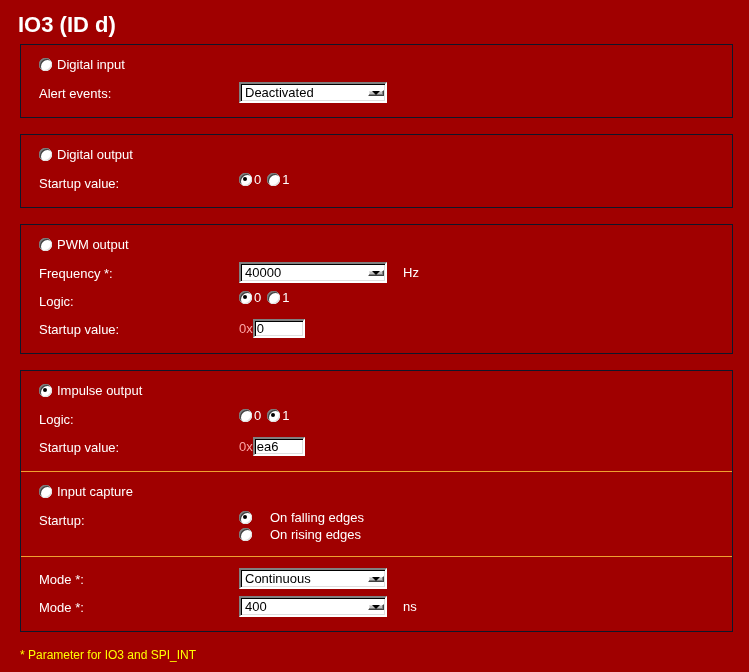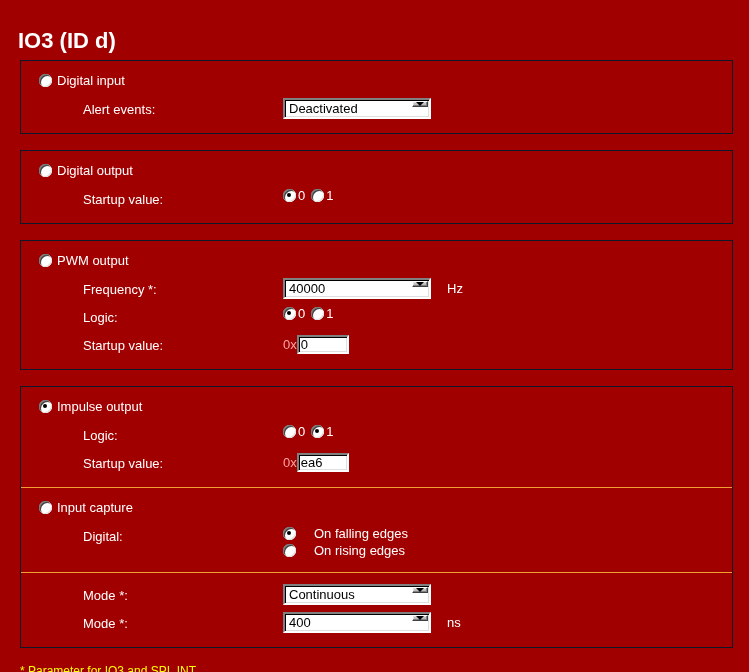--- a/index.html
+++ b/index.html
@@ -20,21 +20,21 @@
     width: 749px;
     height: 672px;
     background: #a00000;
     box-sizing: border-box;
     padding: 0;
   }
   .page-title {
     font-size: 22px;
     font-weight: bold;
     color: #ffffff;
-    padding: 28px 0 6px 18px;
+    padding: 12px 0 6px 18px;
     letter-spacing: 0px;
     line-height: 26px;
   }
   .panel {
     margin: 0 16px 16px 20px;
     border: 1px solid #0f172a;
     background: #a00000;
     box-sizing: border-box;
   }
   .subsection {
@@ -61,21 +61,20 @@
     padding: 3px 0 3px 8px;
     min-height: 20px;
   }
   .row .lbl {
     width: 200px;
     flex: 0 0 200px;
     color: #ffffff;
     font-size: 13px;
     line-height: 21px;
     padding-top: 1px;
-    margin-left: 44px;
   }
   .row .ctl {
     display: flex;
     align-items: center;
     gap: 0px;
     flex-wrap: wrap;
   }
   .row.stacked .ctl {
     display: block;
   }
@@ -123,21 +122,21 @@
     align-items: center;
     height: 17px;
   }
   .edge-line .rtext {
     padding-left: 18px;
   }
 
   
   .select {
     display: inline-flex;
-    align-items: flex-start;
+    align-items: center;
     width: 148px;
     height: 21px;
     background: #ffffff;
     border: 2px solid;
     border-color: #808080 #ffffff #ffffff #808080;
     box-shadow: inset 1px 1px 0 0 #000000, inset -1px -1px 0 0 #dfdfdf;
     box-sizing: border-box;
     font-size: 13px;
     color: #000000;
     position: relative;
@@ -327,21 +326,21 @@
         </div>
       </div>
     </div>
 
     <div class="subsection">
       <div class="opt-head">
         <span class="radio"></span>
         <span class="opt-label">Input capture</span>
       </div>
       <div class="row stacked">
-        <div class="lbl">Digital:</div>
+        <div class="lbl">Startup:</div>
         <div class="ctl">
           <div class="edge-line">
             <span class="radio checked"></span>
             <span class="rtext">On falling edges</span>
           </div>
           <div class="edge-line">
             <span class="radio"></span>
             <span class="rtext">On rising edges</span>
           </div>
         </div>

